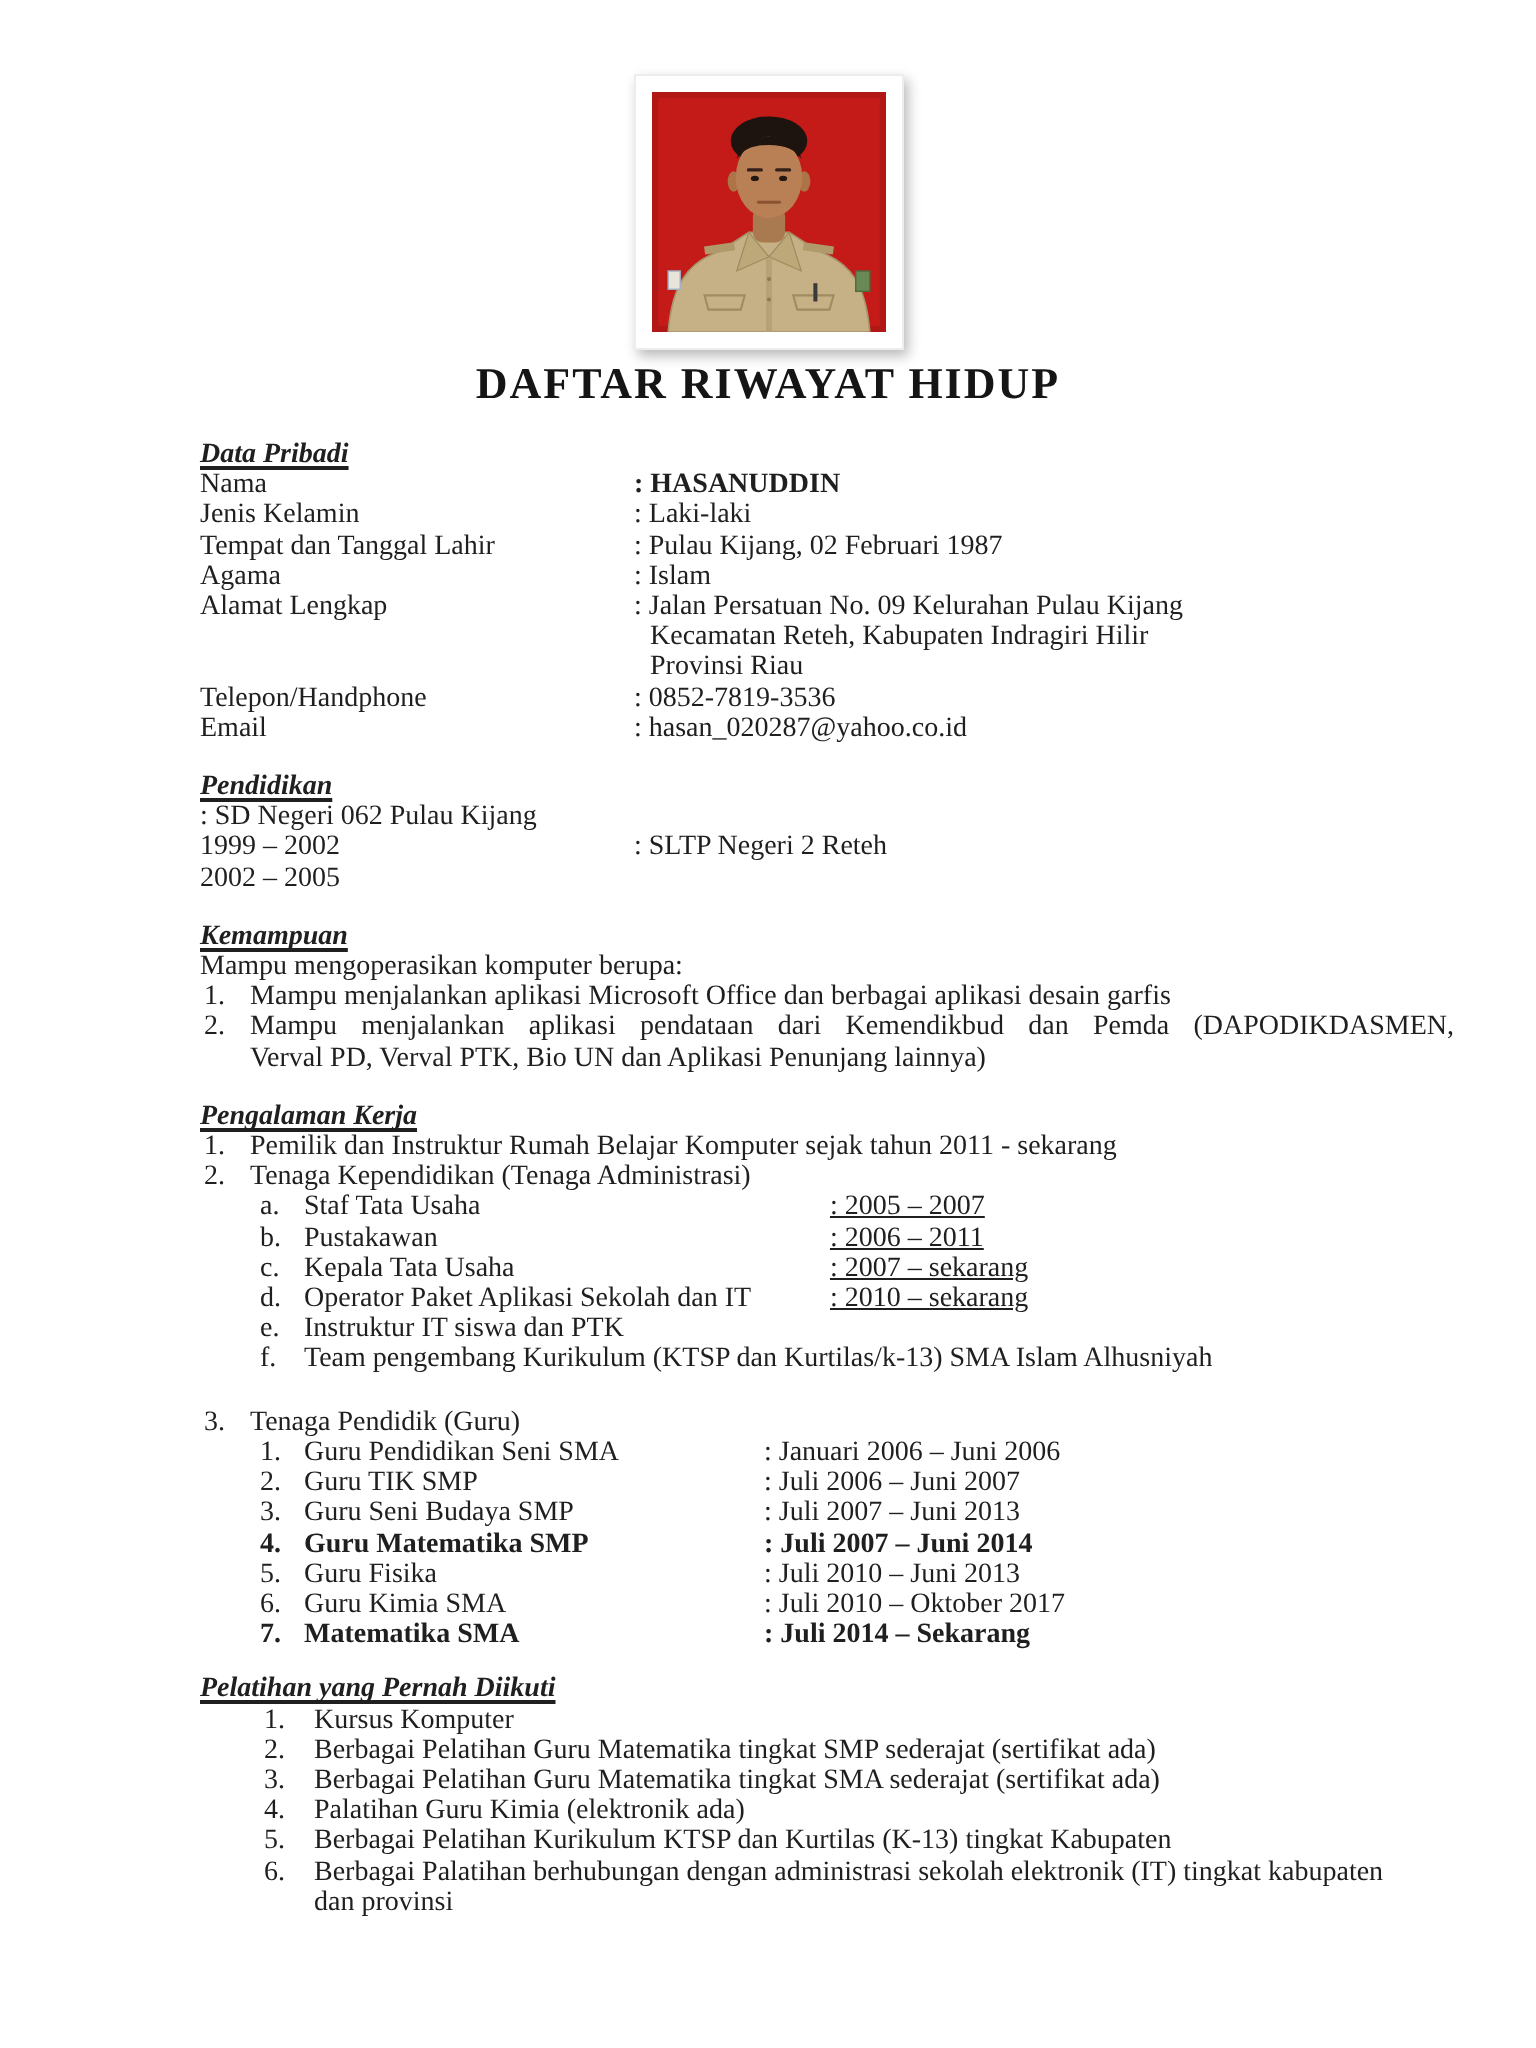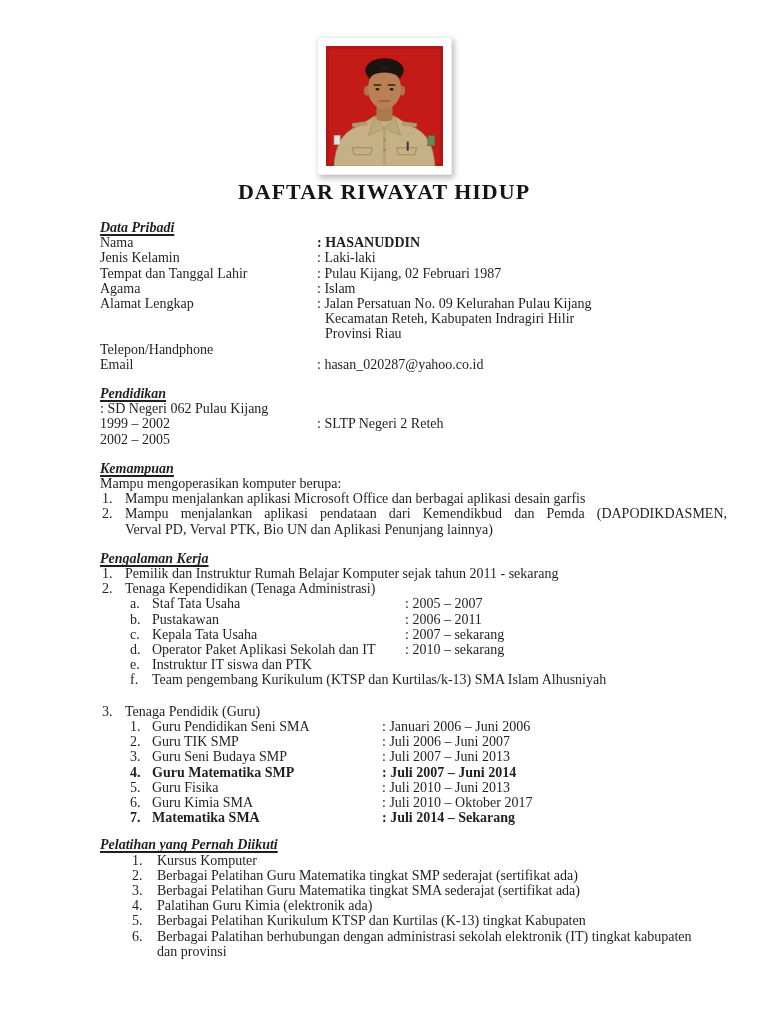--- a/index.html
+++ b/index.html
@@ -34,21 +34,21 @@
   .kv .bold { font-weight:bold; }
   .cont { padding-left:8px; }
   
   .li { display:grid; grid-template-columns:23px 1fr; padding-left:2px; }
   
   .just { text-align:justify; text-align-last:justify; }
   
   .sub { padding-left:30px; }
   .sub .row { display:grid; grid-template-columns:22px 1fr; position:relative; }
   .sub .val { position:absolute; top:0; }
-  .sub.admin .val { left:275px; }
+  .sub.admin .val { left:285px;text-decoration:underline; }
   .sub.guru  .val { left:252px; }
   .row.bold { font-weight:bold; }
   .gap-before { margin-top:16px; }
   
   .li2 { display:grid; grid-template-columns:25px 1fr; padding-left:32px; }
 </style>
 </head>
 <body>
 
 <div class="page">
@@ -113,20 +113,21 @@
       <div class="kv">
         <span>Alamat Lengkap</span>
         <span>
           <div>: Jalan Persatuan No. 09 Kelurahan Pulau Kijang</div>
           <div class="cont">Kecamatan Reteh, Kabupaten Indragiri Hilir</div>
           <div class="cont">Provinsi Riau</div>
         </span>
       </div>
       <div class="kv">
           <span>Telepon/Handphone</span>
+          <span>: 0852-7819-3536</span>
         </div>
       <div class="kv">
           <span>Email</span>
           <span>: hasan_020287@yahoo.co.id</span>
         </div>
     </div>
 
     <div class="section">
       <div class="sec-head">Pendidikan</div>
       <div class="kv">

